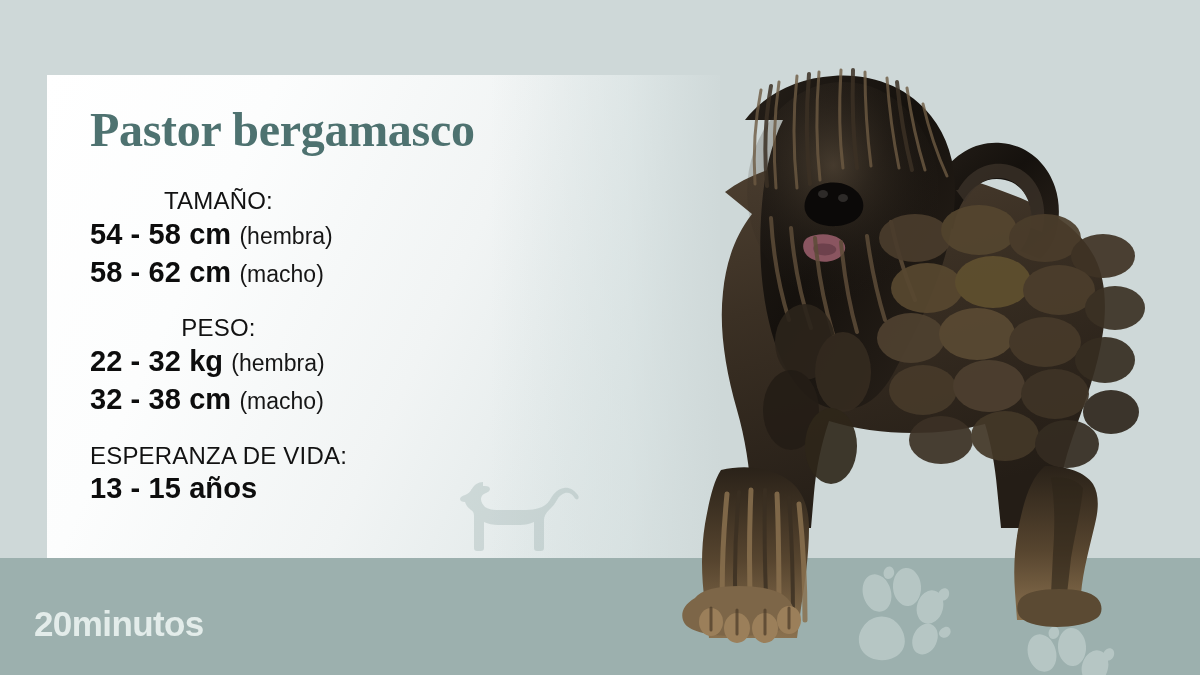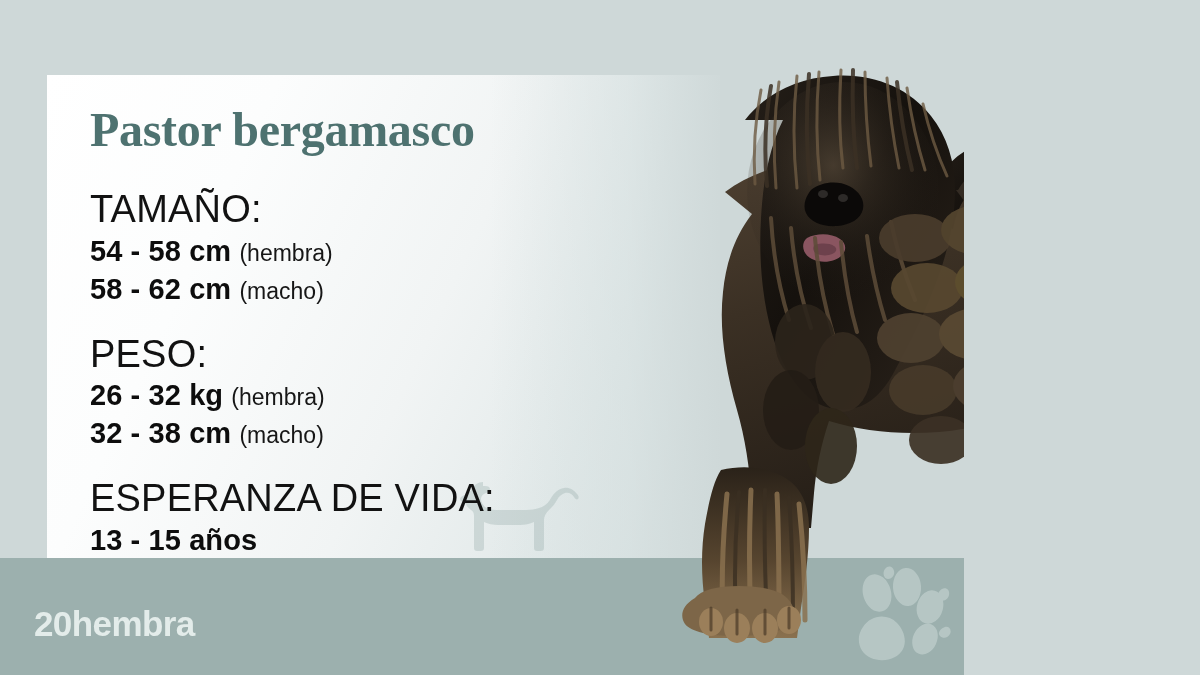--- a/index.html
+++ b/index.html
@@ -7,21 +7,21 @@
 
   html, body {
     width:1200px; height:675px;
     overflow:hidden;
     font-family:"Liberation Sans", sans-serif;
     background:#ced8d8;
   }
 
   .canvas {
     position:relative;
-    width:964px; height:675px;
+    width:1200px; height:675px;
     background:#ced8d8;
     overflow:hidden;
   }
 
   
   .footer-band {
     position:absolute;
     left:0; top:558px;
     width:1200px; height:117px;
     background:#9cb0ae;
@@ -91,25 +91,26 @@
     left:90px; top:186px;
     z-index:5;
     color:#111111;
     white-space:nowrap;
   }
 
   .spec-group { margin-bottom:22px; }
   .spec-group:last-child { margin-bottom:17px; }
 
   .spec-label {
-    font-size:38px;
+    font-size:24px;
     font-weight:400;
     line-height:1.23;
     letter-spacing:.2px;
     color:#121212;
+    text-align:center;
   }
   .spec-value {
     font-size:29px;
     font-weight:700;
     line-height:1.31;
     letter-spacing:.1px;
     color:#0d0d0d;
   }
   .spec-note {
     font-size:23px;
@@ -154,21 +155,21 @@
       </div>
       <div class="spec-value">
         <span>58 - 62 cm</span>
         <span class="spec-note">(macho)</span>
       </div>
     </div>
 
     <div class="spec-group">
       <div class="spec-label">PESO:</div>
       <div class="spec-value">
-        <span>26 - 32 kg</span>
+        <span>22 - 32 kg</span>
         <span class="spec-note">(hembra)</span>
       </div>
       <div class="spec-value">
         <span>32 - 38 cm</span>
         <span class="spec-note">(macho)</span>
       </div>
     </div>
 
     <div class="spec-group">
       <div class="spec-label">ESPERANZA DE VIDA:</div>
@@ -339,16 +340,16 @@
         <ellipse cx="80" cy="74" rx="12" ry="16" transform="rotate(24 80 74)"></ellipse>
         <path d="M18 62c8-12 24-14 34-4 7 7 10 18 6 26-5 10-20 14-32 9-12-5-16-20-8-31z"></path>
         <path d="M40 4c3-4 8-3 9 2 1 4-2 8-6 8s-6-6-3-10z"></path>
         <path d="M97 24c4-2 8 1 7 6-1 4-5 7-9 5s-2-9 2-11z"></path>
         <path d="M100 62c4-1 7 3 5 7-2 4-7 5-10 2s1-8 5-9z"></path>
       </g>
     </svg>
   </div>
 
   <div class="brand">
-    <span class="b-num">20</span><span class="b-word">hembra</span>
+    <span class="b-num">20</span><span class="b-word">minutos</span>
   </div>
 
 </div>
 
 </body></html>

